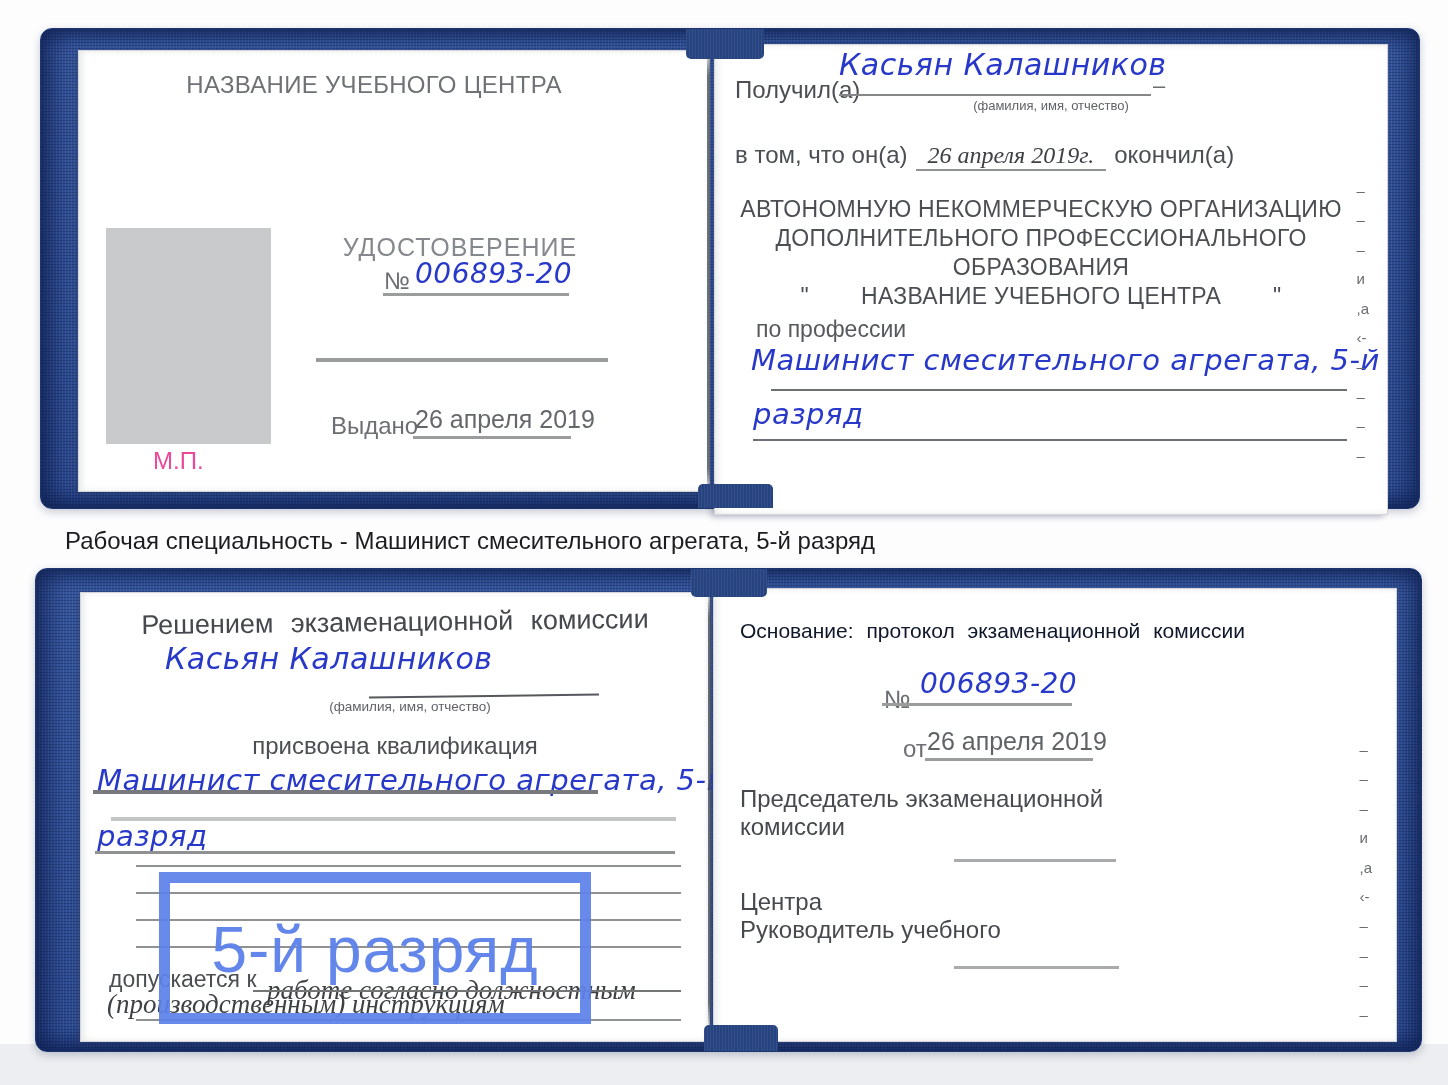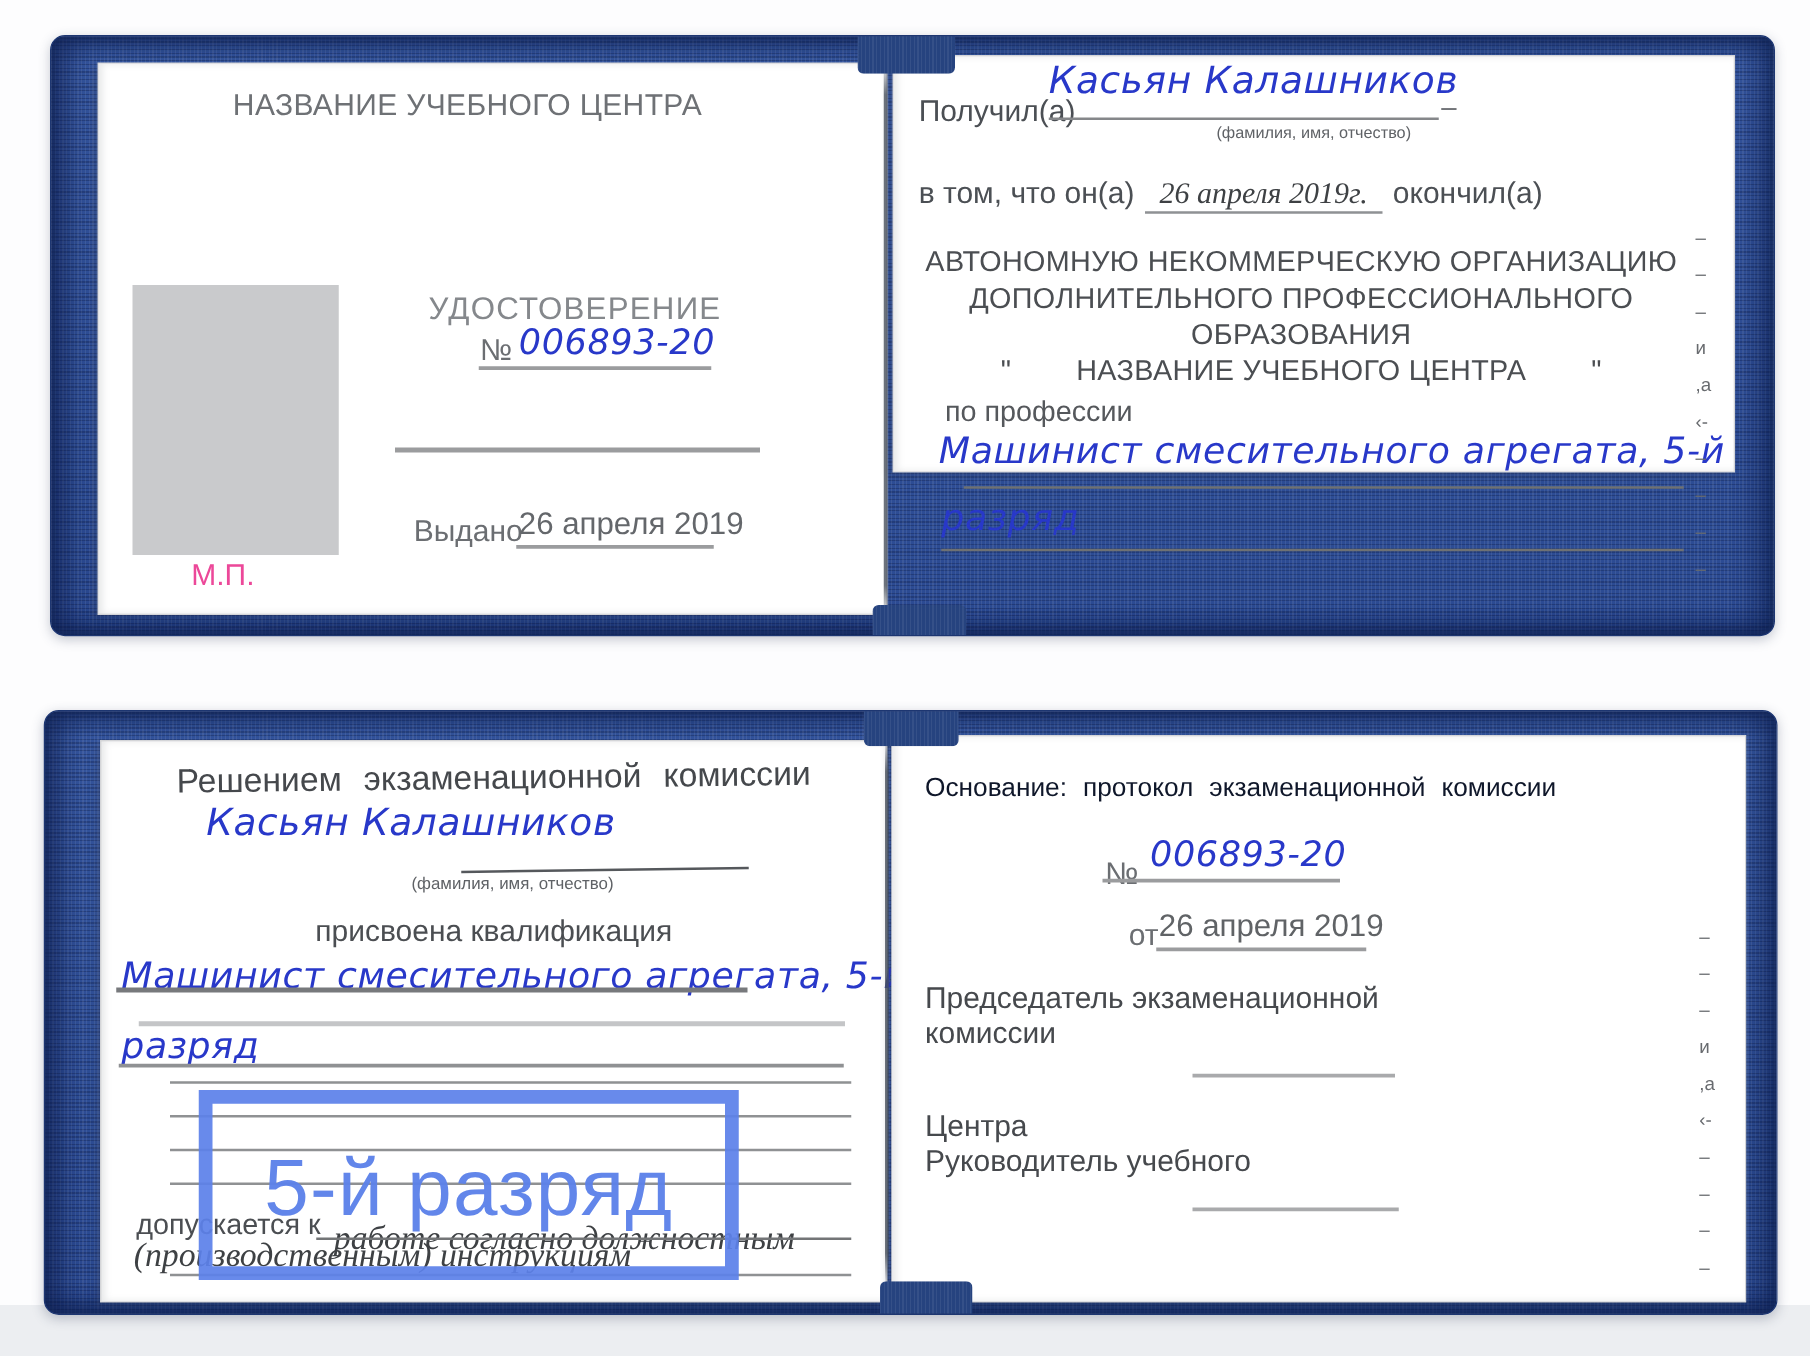--- a/index.html
+++ b/index.html
@@ -29,21 +29,21 @@
   .cb-t{left:655px;top:0;width:76px;height:28px;}
   .cb-b{left:668px;bottom:0;width:74px;height:26px;}
 
   .page{position:absolute;background:#ffffff;z-index:3;
         box-shadow:0 0 0 1px #d4d5d8, -4px 3px 6px rgba(45,55,85,.30),
                    inset 3px 0 6px rgba(120,125,135,.18);}
   .crease{position:absolute;width:3px;z-index:4;
         background:linear-gradient(180deg, rgba(90,98,110,0), rgba(72,80,92,.8) 6%,
                    rgba(72,80,92,.8) 94%, rgba(90,98,110,0));}
   .p-tl{left:38px;top:22px;width:630px;height:440px;}
-  .p-tr{left:674px;top:16px;width:672px;height:332px;}
+  .p-tr{left:674px;top:16px;width:672px;height:469px;}
   .crease-top{left:666px;top:20px;height:446px;}
   .p-bl{left:45px;top:24px;width:628px;height:448px;}
   .p-br{left:678px;top:20px;width:682px;height:452px;}
   .crease-bottom{left:672px;top:22px;height:438px;}
   .page > *{position:absolute;}
 
   
   .gray{color:#4b4f54;}
   .label{color:#6b6e72;}
   .hand{font-family:"DejaVu Sans",cursive;font-style:italic;color:#2838c9;letter-spacing:.5px;white-space:nowrap;}
@@ -171,20 +171,21 @@
       <div class="tr-proflabel">по профессии</div>
       <div class="tr-prof1 hand">Машинист смесительного агрегата, 5-й</div>
       <div class="tr-profline1"></div>
       <div class="tr-prof2 hand">разряд</div>
       <div class="tr-profline2"></div>
       <div class="marks tr-marks"><span class="em">–</span><span class="em">–</span><span class="em">–</span><span class="em">и</span><span class="em">,а</span><span class="em">‹-</span><span class="em">–</span><span class="em">–</span><span class="em">–</span><span class="em">–</span></div>
     </div>
     <div class="crease crease-top"></div>
   </div>
 
+  <div class="caption">Рабочая специальность - Машинист смесительного агрегата, 5-й разряд</div>
 
   <div class="cover cover-bottom">
     <div class="tab tab-t cb-t"></div>
     <div class="tab tab-b cb-b"></div>
 
     <div class="page p-bl">
       <div class="bl-heading">Решением экзаменационной комиссии</div>
       <div class="bl-name hand">Касьян Калашников</div>
       <div class="bl-nameline"></div>
       <div class="bl-namehint">(фамилия, имя, отчество)</div>

